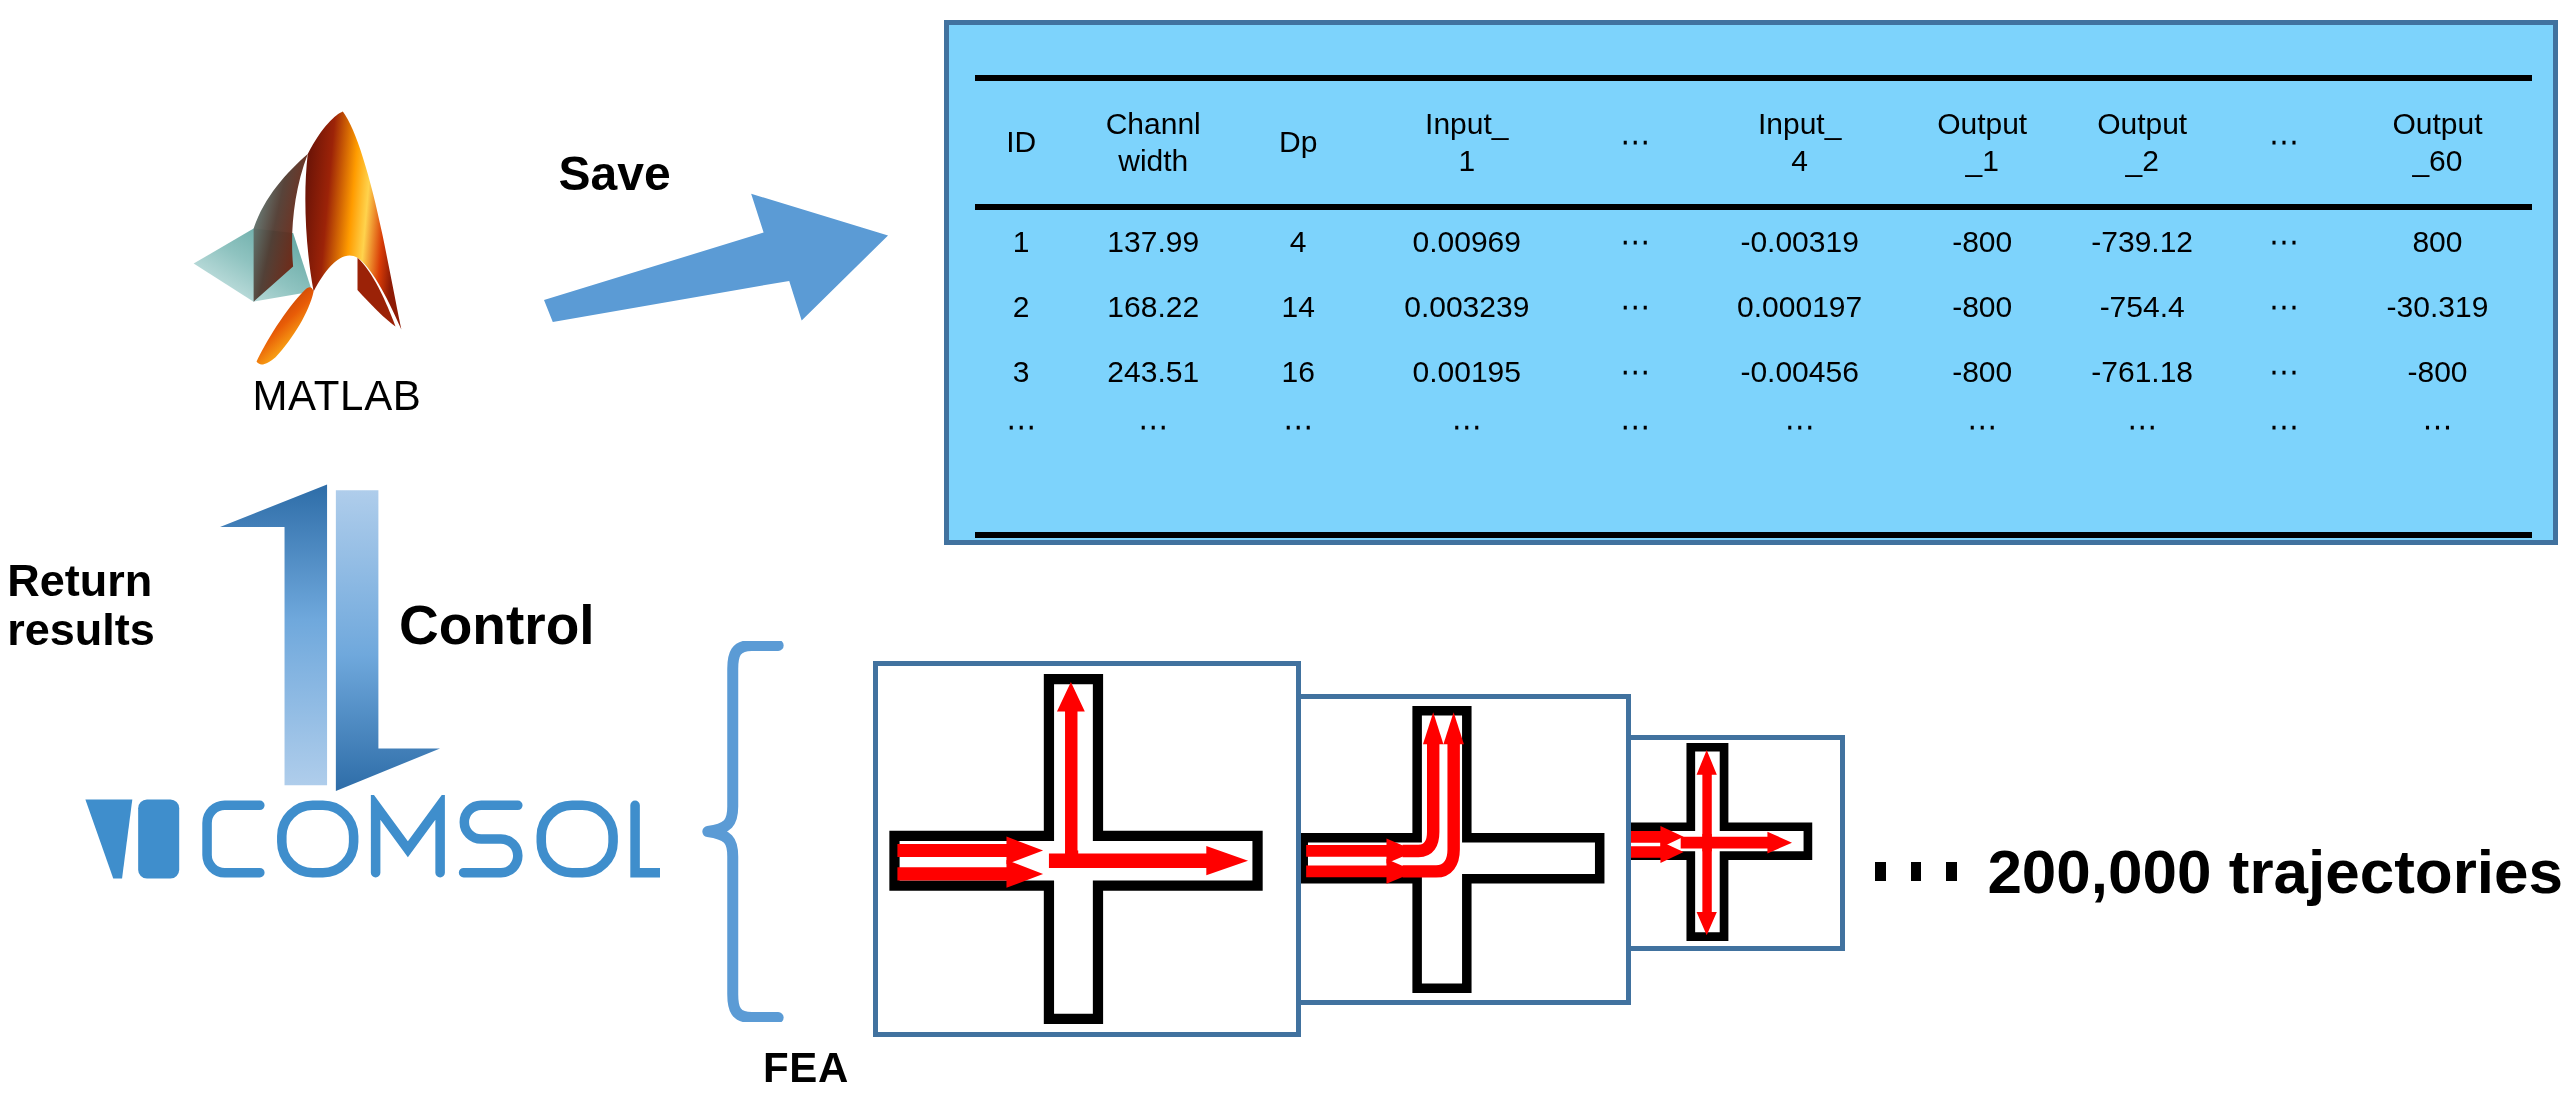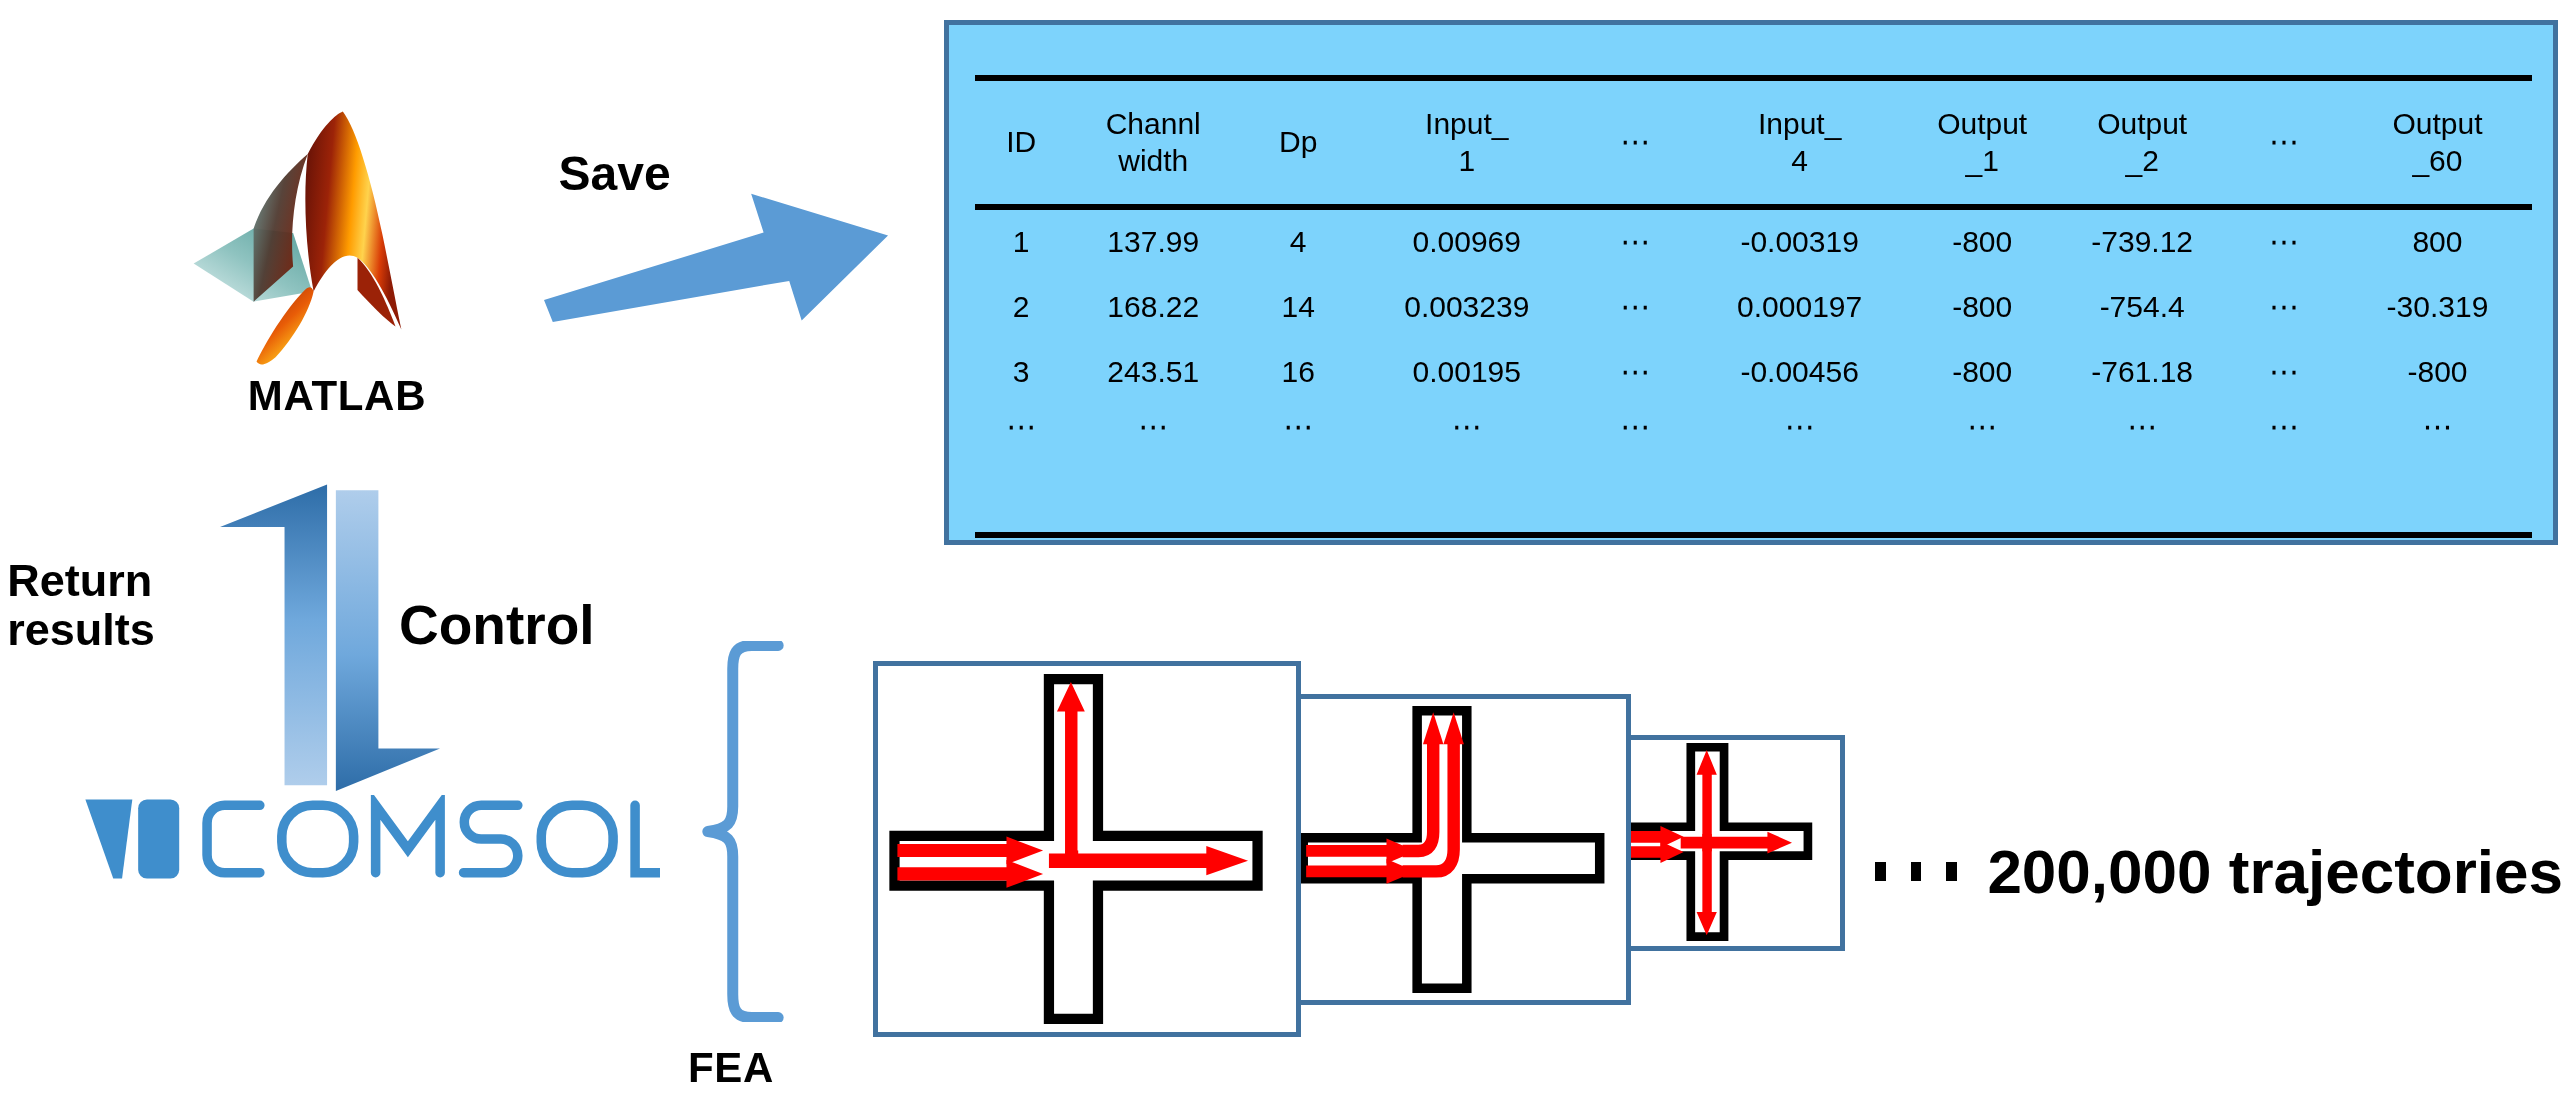--- a/index.html
+++ b/index.html
@@ -21,38 +21,38 @@
   #data-table tbody tr:last-child td{padding-bottom:38px;}
   .c-id{width:86px;} .c-cw{width:160px;} .c-dp{width:110px;}
   .c-i1{width:204px;} .c-e1{width:110px;} .c-i4{width:196px;}
   .c-o1{width:144px;} .c-o2{width:154px;} .c-e2{width:110px;}
   .c-o60{width:176px;}
 
   
   #matlab-block{left:183px;top:110px;width:308px;height:352px;}
   #matlab-logo{position:absolute;left:0;top:0;width:308px;height:256px;}
   #matlab-label{position:absolute;left:0;top:262px;width:308px;text-align:center;
-     font-size:42px;font-weight:bold;letter-spacing:0.7px;}
+     font-size:42px;font-weight:normal;letter-spacing:0.7px;}
 
   
   #save-group{left:544px;top:168px;width:366px;height:154px;}
   #save-label{position:absolute;left:14.6px;top:-22px;font-size:48px;font-weight:bold;}
   #save-arrow{position:absolute;left:0;top:22px;width:366px;height:132px;}
 
   
   #exchange{left:220px;top:483px;width:220px;height:308px;}
   #return-label{left:7.3px;top:557px;width:242px;font-size:45px;font-weight:bold;line-height:1.08;}
   #control-label{left:399px;top:593px;font-size:55px;font-weight:bold;}
 
   
   #comsol-logo{left:81px;top:795px;width:579px;height:88px;}
 
   
   #fea-brace{left:699px;top:641px;width:88px;height:381px;}
-  #fea-label{left:688px;top:1044px;width:161px;text-align:left;
+  #fea-label{left:688px;top:1044px;width:161px;text-align:right;
      font-size:42px;font-weight:bold;letter-spacing:0.7px;}
 
   
   .fea-panel{background:#fff;border:5.1px solid #41729F;box-sizing:border-box;}
   #fea-panel-1{left:873px;top:661px;width:428px;height:376px;z-index:5;}
   #fea-panel-2{left:1288px;top:694px;width:343px;height:311px;z-index:4;}
   #fea-panel-3{left:1606px;top:735px;width:239px;height:216px;z-index:3;}
   .fea-panel svg{display:block;width:100%;height:100%;}
 
   

